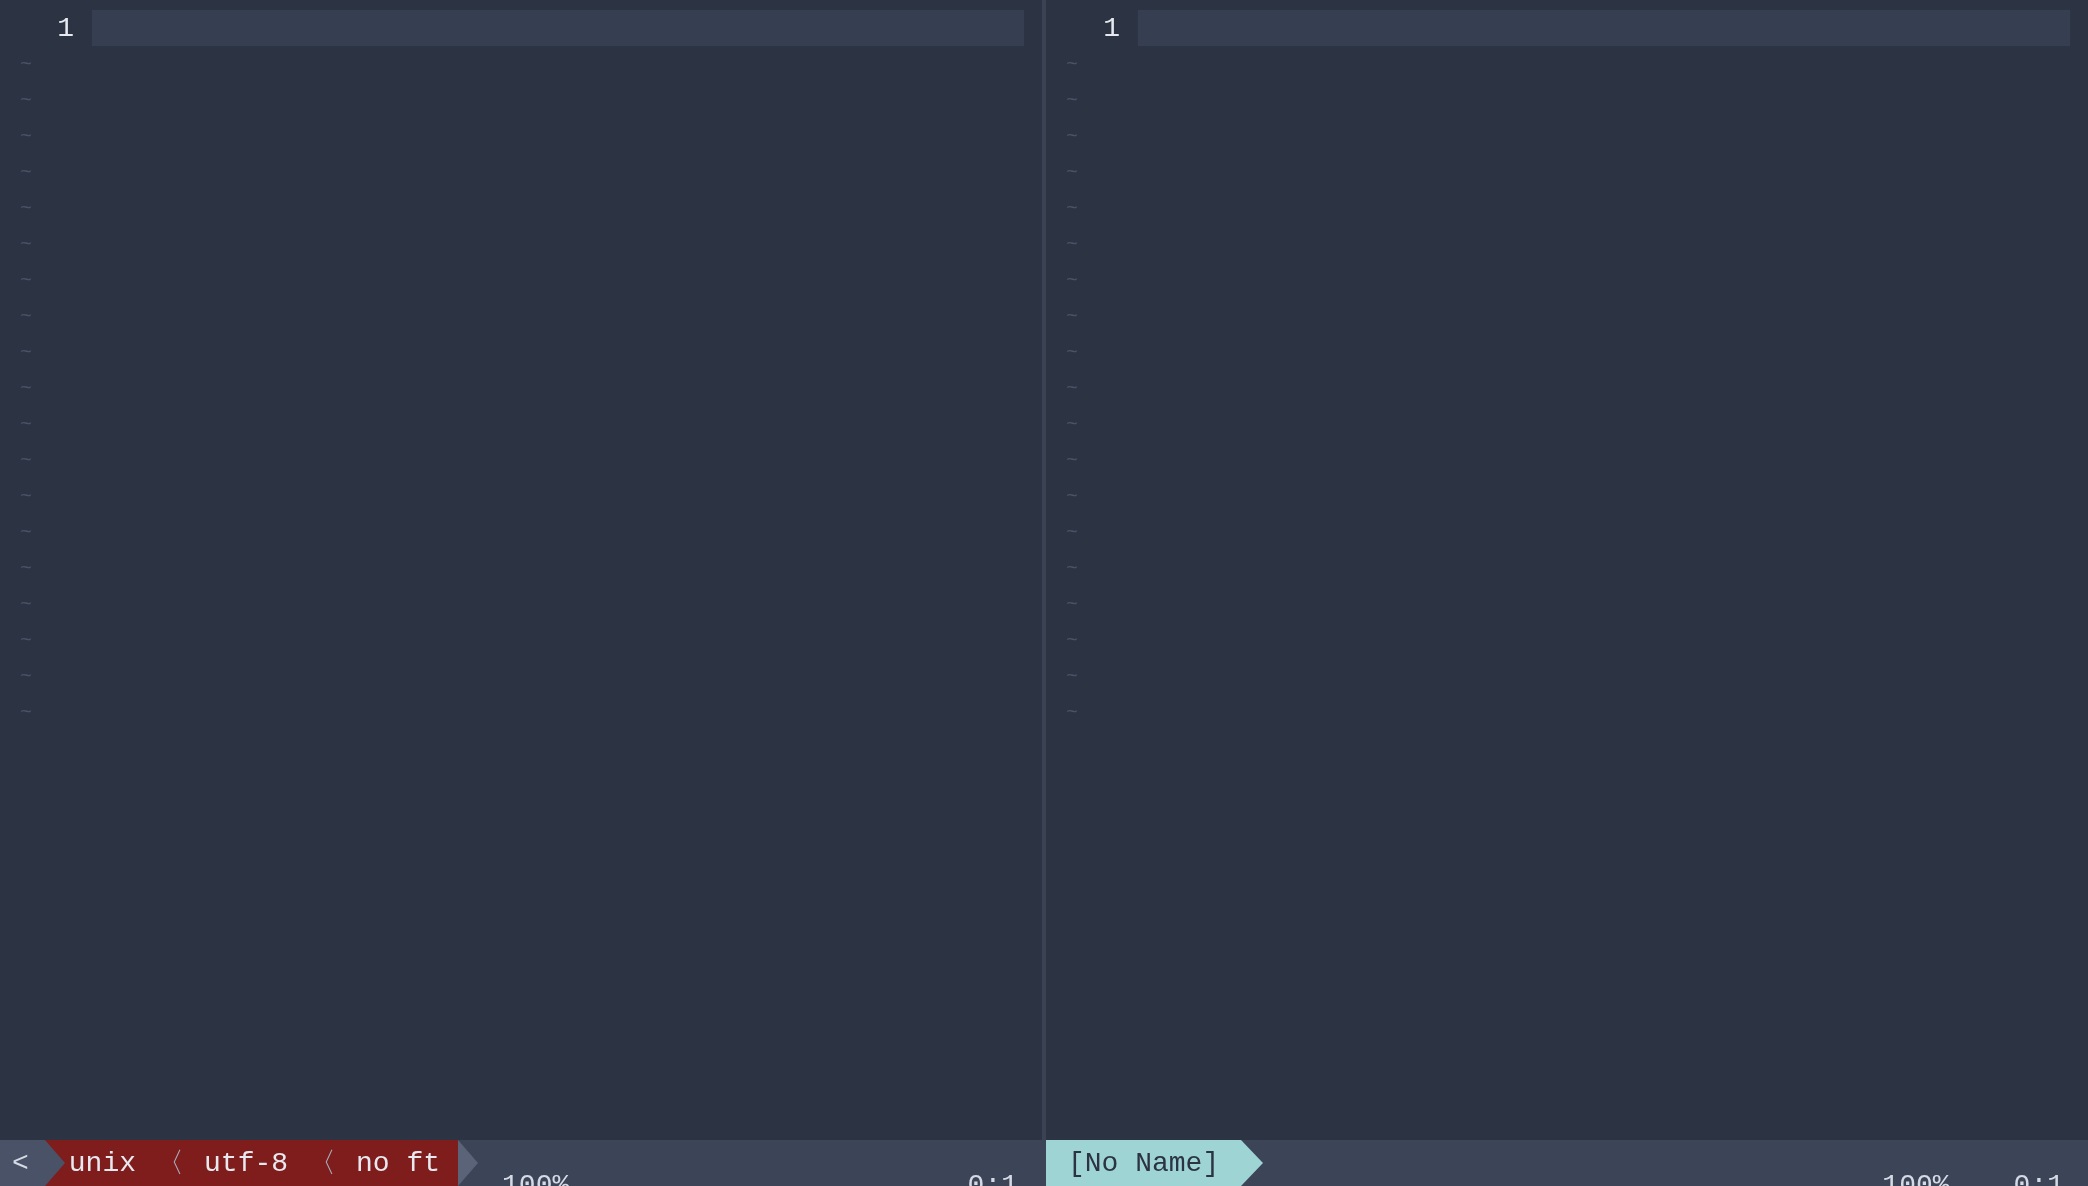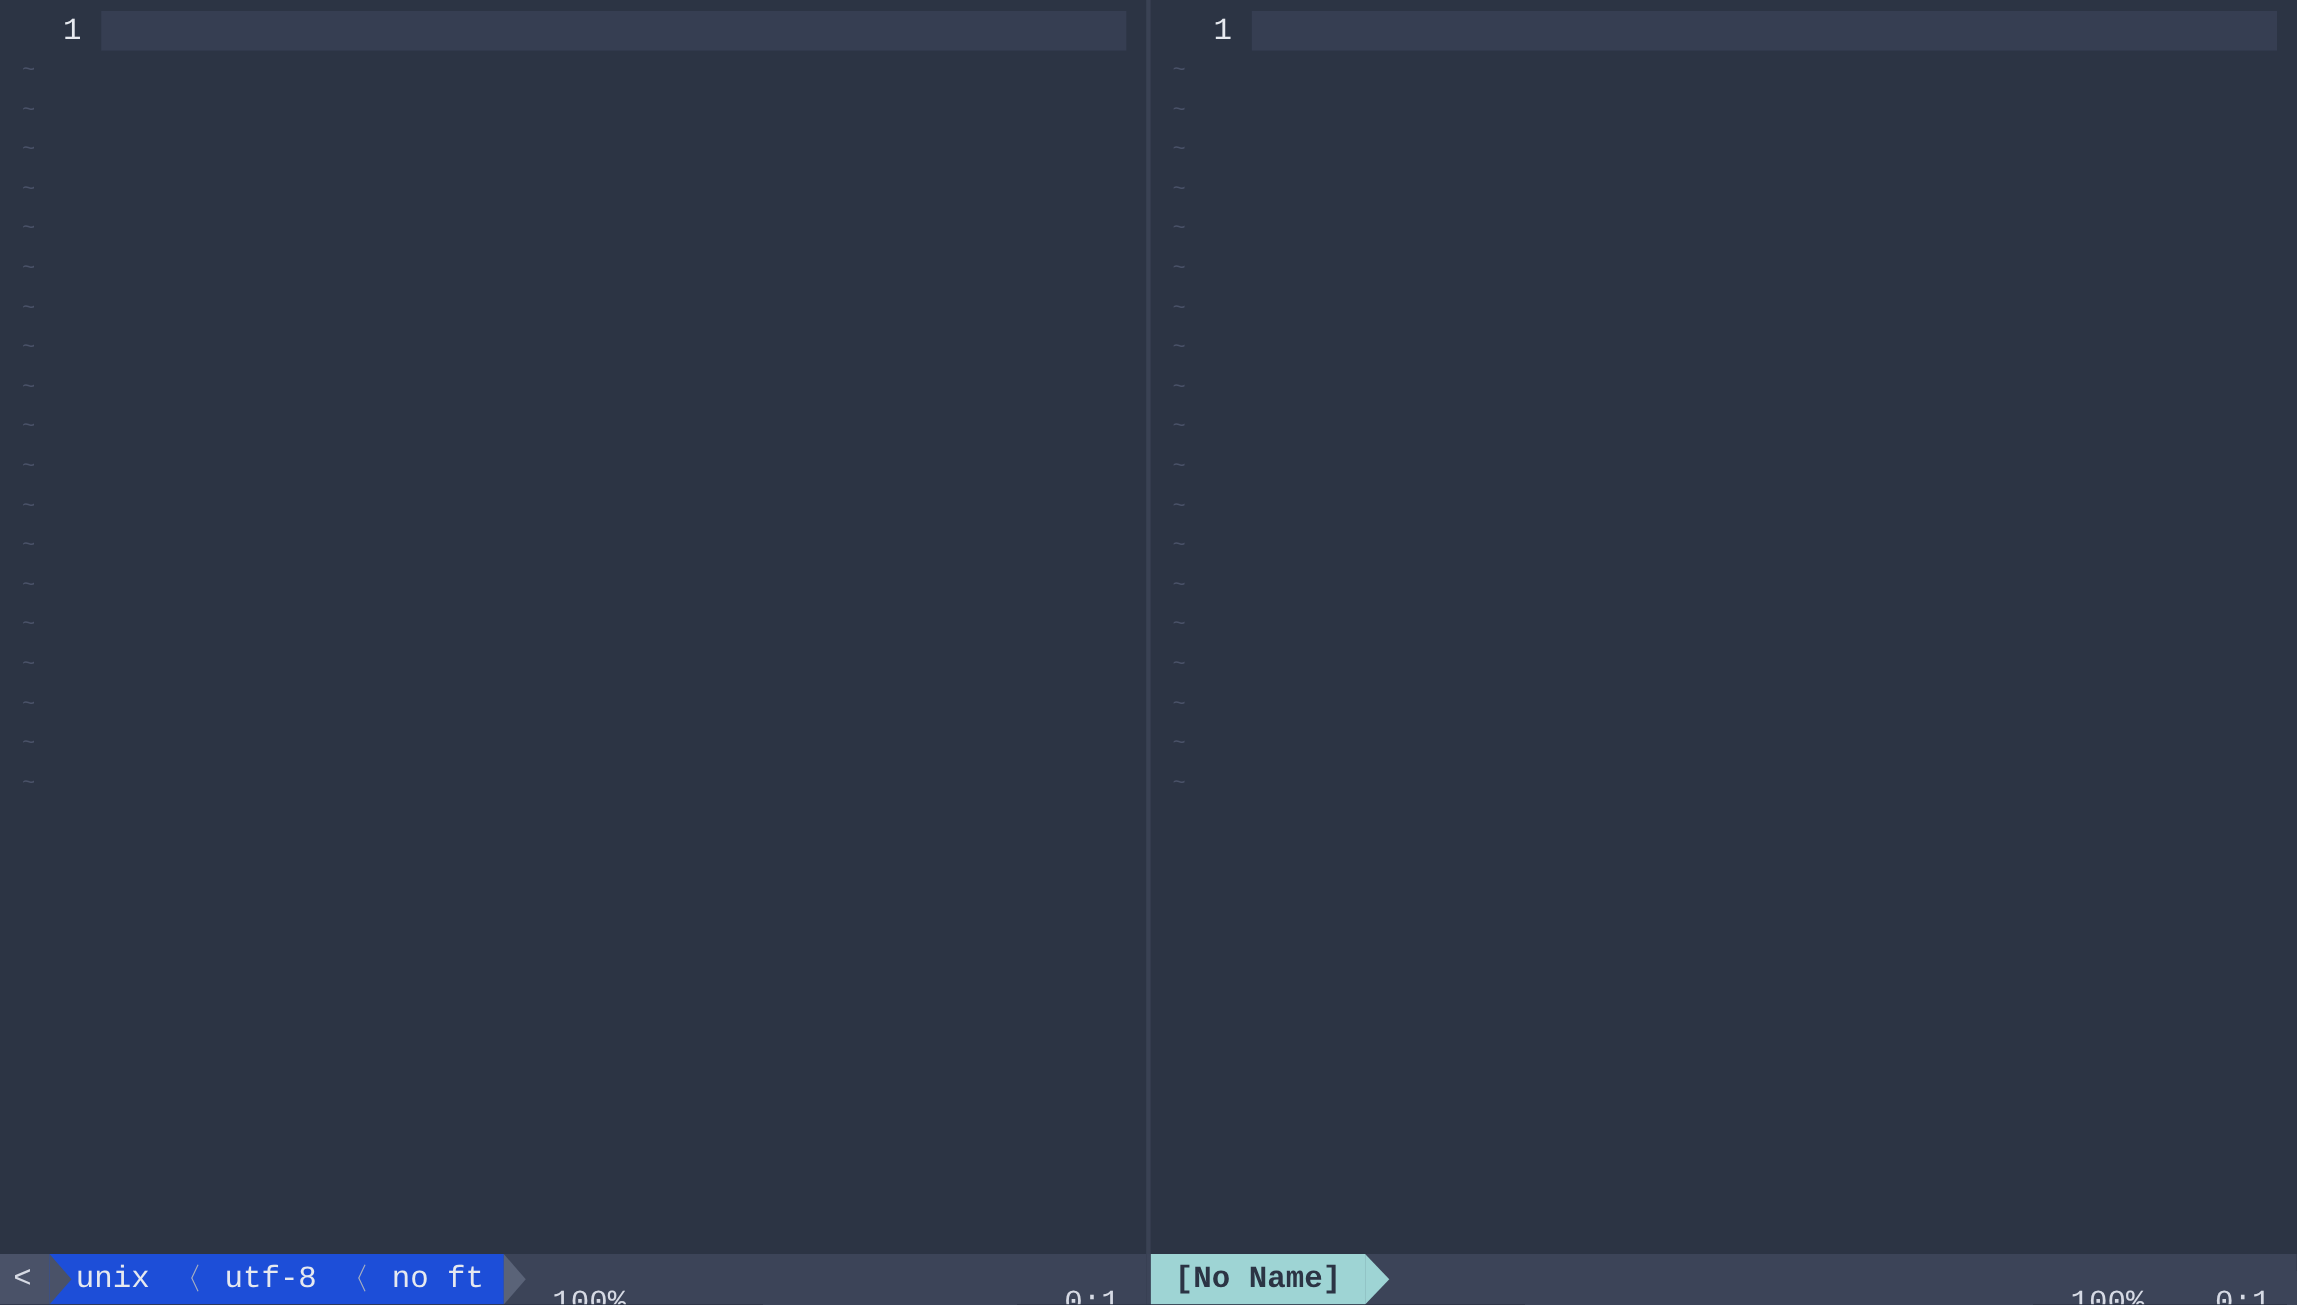--- a/index.html
+++ b/index.html
@@ -83,30 +83,29 @@
     height: 100%;
     padding: 0 16px;
     white-space: nowrap;
   }
   .seg.mode {
     background: #4a5268;
     color: #d6dae4;
     padding: 0 16px 0 12px;
   }
   .seg.fileinfo {
-    background: #1d4ed8;
+    background: #7f1d1d;
     color: #e6e9ef;
     gap: 10px;
     padding: 0 18px 0 24px;
   }
   .seg.filename-active {
     background: #9ed4d4;
     color: #2c3444;
     padding: 0 22px;
-    font-weight: bold;
   }
   .spacer { flex: 1; }
   .seg.right {
     background: transparent;
     color: #d6dae4;
     padding: 0 24px;
     margin-top: 44px;
   }
   
   .arrow-r {

